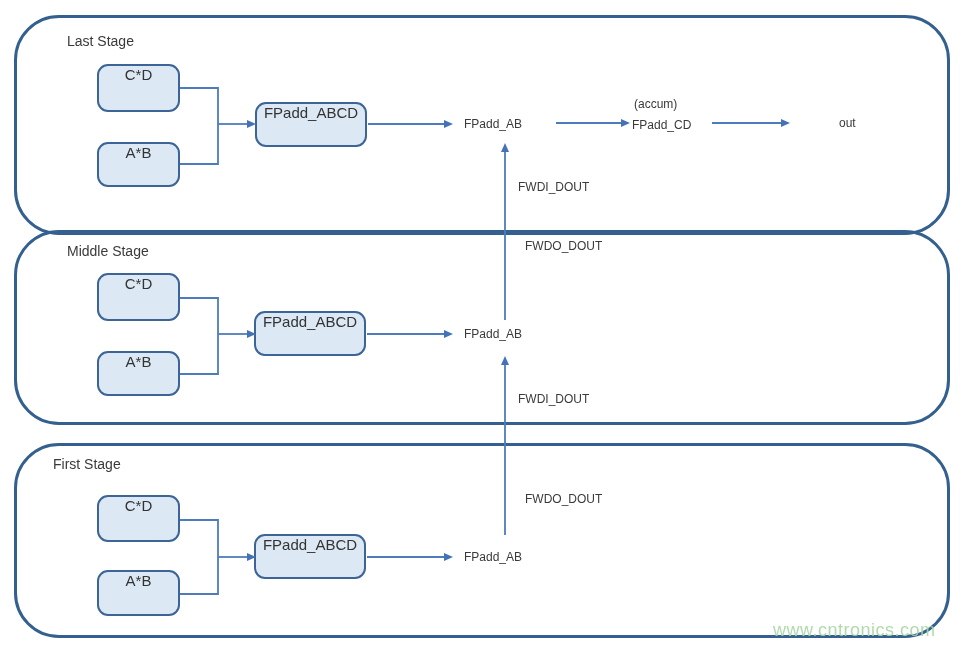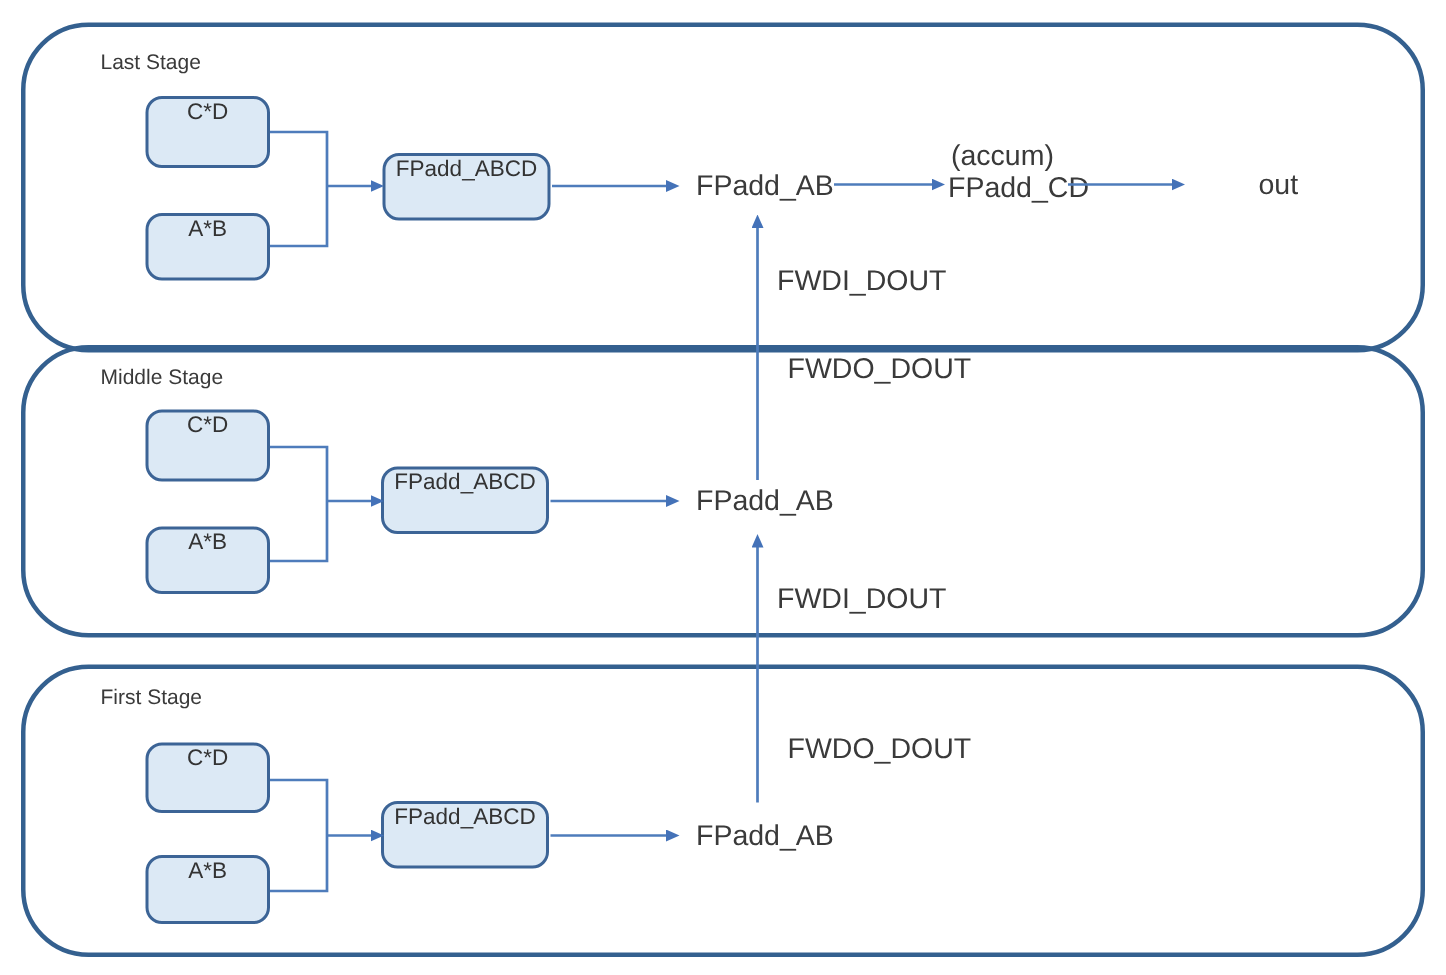--- a/index.html
+++ b/index.html
@@ -10,21 +10,21 @@
   .stage{
     position:absolute;left:14px;width:936px;box-sizing:border-box;
     border:3.5px solid #34608F;border-radius:45px;background:transparent;
   }
   .stage-label{position:absolute;font-size:14px;white-space:nowrap;}
   .node{
     position:absolute;box-sizing:border-box;background:#DCE9F5;border:2px solid #3C6496;
     border-radius:11px;display:flex;align-items:flex-start;justify-content:center;
     font-size:15px;color:#333333;
   }
-  .tag{position:absolute;font-size:19px;line-height:17px;white-space:nowrap;}
+  .tag{position:absolute;font-size:12px;line-height:17px;white-space:nowrap;}
   .wires{position:absolute;left:0;top:0;pointer-events:none;}
   .watermark{
     position:absolute;left:773px;top:620px;font-size:18px;color:#A9D6A4;
     opacity:.9;letter-spacing:.5px;white-space:nowrap;
   }
 </style>
 </head>
 <body>
 
 <div class="canvas">
@@ -61,21 +61,21 @@
     </div>
     <div class="node" style="left:237px;top:78px;width:112px;height:45px;">
       <span>FPadd_ABCD</span>
     </div>
 
     <div class="tag" style="left:447px;top:93px;">FPadd_AB</div>
     <div class="tag" style="left:501px;top:158px;">FWDI_DOUT</div>
   </div>
 
   <div class="stage" style="top:443px;height:195px;">
-    <div class="stage-label" style="left:50px;top:10px;">First Stage</div>
+    <div class="stage-label" style="left:36px;top:10px;">First Stage</div>
     <div class="tag" style="left:508px;top:45px;">FWDO_DOUT</div>
 
     <div class="node" style="left:80px;top:49px;width:83px;height:47px;">
       <span>C*D</span>
     </div>
     <div class="node" style="left:80px;top:124px;width:83px;height:46px;">
       <span>A*B</span>
     </div>
     <div class="node" style="left:237px;top:88px;width:112px;height:45px;">
       <span>FPadd_ABCD</span>
@@ -104,13 +104,14 @@
 
       <path d="M180 520 L218 520 L218 594 L180 594"></path>
       <path d="M218 557 L248 557" marker-end="url(#arr)"></path>
       <path d="M367 557 L445 557" marker-end="url(#arr)"></path>
 
       <path d="M505 320 L505 151" marker-end="url(#arr)"></path>
       <path d="M505 535 L505 364" marker-end="url(#arr)"></path>
     </g>
   </svg>
 
+  <div class="watermark">www.cntronics.com</div>
 </div>
 
 </body></html>

